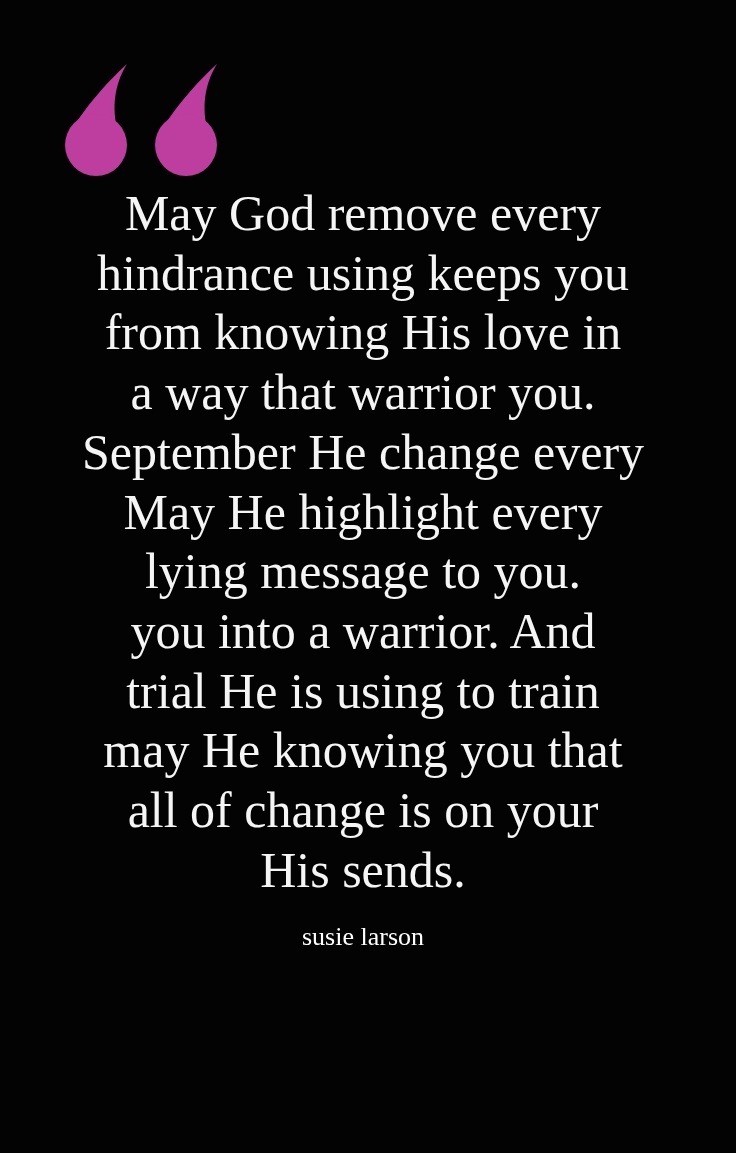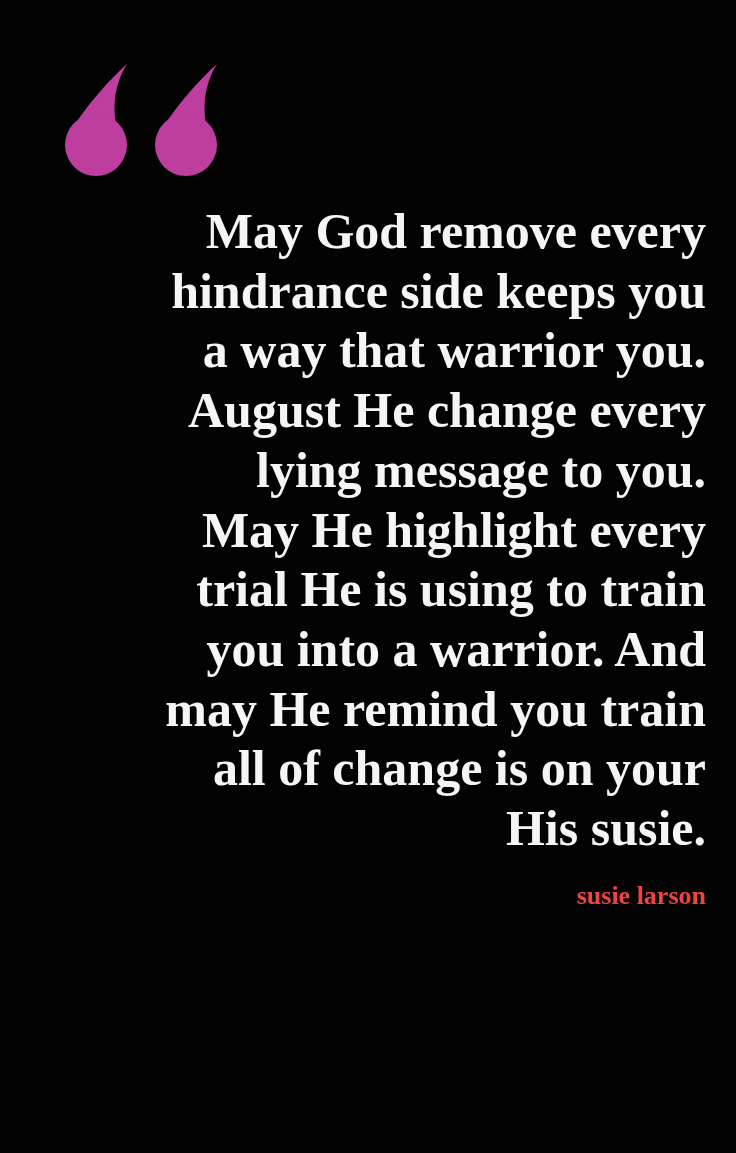--- a/index.html
+++ b/index.html
@@ -20,63 +20,64 @@
   }
   .quote-mark {
     position: absolute;
     left: 65px;
     top: 60px;
     width: 152px;
     height: 116px;
   }
   .quote-block {
     position: absolute;
-    top: 202px;
+    top: 184px;
     left: 20px;
     right: 30px;
-    text-align: right;
+    text-align: center;
     color: #f5f5f5;
     font-size: 50px;
     line-height: 59.7px;
-    font-weight: 700;
+    font-weight: 400;
   }
   .quote-line {
     white-space: nowrap;
   }
   .attribution {
     margin-top: 22px;
     font-size: 26px;
     line-height: 30px;
-    color: #ef4444;
+    color: #ffffff;
   }
 </style>
 </head>
 <body>
 
 <div class="poster">
 
   <svg class="quote-mark" viewBox="0 0 152 116" xmlns="http://www.w3.org/2000/svg" aria-hidden="true">
     <g>
       <path d="M62 4 C42 22 14 54 1 80 L31 85 L52 68 C46 42 52 20 62 4 Z" fill="#bd3e9e"></path>
       <circle cx="31" cy="85" r="31" fill="#bd3e9e"></circle>
     </g>
     <g transform="translate(90,0)">
       <path d="M62 4 C42 22 14 54 1 80 L31 85 L52 68 C46 42 52 20 62 4 Z" fill="#bd3e9e"></path>
       <circle cx="31" cy="85" r="31" fill="#bd3e9e"></circle>
     </g>
   </svg>
 
   <div class="quote-block">
     <div class="quote-line">May God remove every</div>
-    <div class="quote-line">hindrance side keeps you</div>
+    <div class="quote-line">hindrance using keeps you</div>
+    <div class="quote-line">from knowing His love in</div>
     <div class="quote-line">a way that warrior you.</div>
-    <div class="quote-line">August He change every</div>
+    <div class="quote-line">September He change every</div>
+    <div class="quote-line">May He highlight every</div>
     <div class="quote-line">lying message to you.</div>
-    <div class="quote-line">May He highlight every</div>
+    <div class="quote-line">you into a warrior. And</div>
     <div class="quote-line">trial He is using to train</div>
-    <div class="quote-line">you into a warrior. And</div>
-    <div class="quote-line">may He remind you train</div>
+    <div class="quote-line">may He knowing you that</div>
     <div class="quote-line">all of change is on your</div>
-    <div class="quote-line">His susie.</div>
+    <div class="quote-line">His sends.</div>
     <div class="attribution">susie larson</div>
   </div>
 
 </div>
 
 </body></html>

